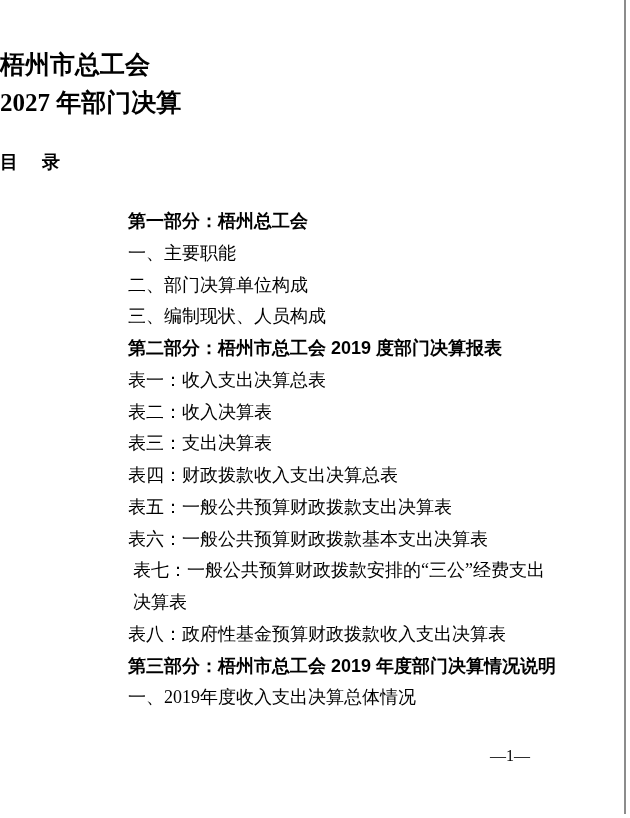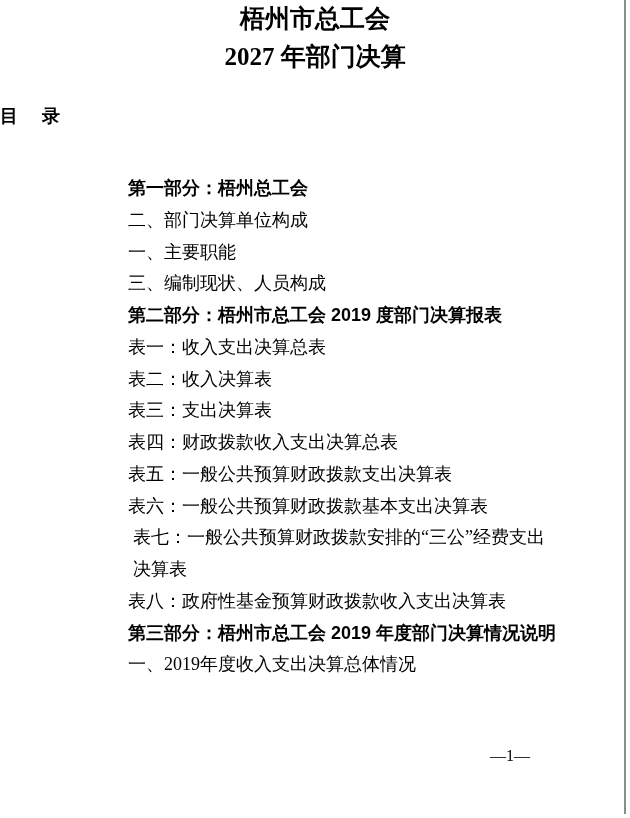--- a/index.html
+++ b/index.html
@@ -10,38 +10,38 @@
   .page {
     position: relative;
     width: 630px;
     height: 818px;
     background: #ffffff;
     color: #000000;
     overflow: hidden;
     font-family: "Liberation Serif", "DejaVu Serif", serif;
   }
   .doc-titles {
-    text-align: center;
+    padding-top: 46px;
   }
   .doc-title {
     font-size: 25px;
     line-height: 38px;
     font-weight: bold;
     font-family: "Liberation Serif", "DejaVu Serif", serif;
   }
   .toc-heading {
     margin-top: 30px;
     font-size: 18px;
     line-height: 20px;
     font-weight: bold;
     letter-spacing: 3px;
     font-family: "Liberation Sans", "DejaVu Sans", sans-serif;
   }
   .toc {
-    margin-top: 47px;
+    margin-top: 34px;
     margin-left: 128px;
     margin-right: 60px;
   }
   .row {
     line-height: 31.75px;
     height: 31.75px;
     white-space: nowrap;
     font-size: 18px;
   }
   .row.section {
@@ -82,22 +82,22 @@
 
   <div class="doc-titles">
     <div class="doc-title">梧州市总工会</div>
     <div class="doc-title">2027 年部门决算</div>
   </div>
 
   <div class="toc-heading">目　录</div>
 
   <div class="toc">
     <div class="row section">第一部分：梧州总工会</div>
+    <div class="row item">一、主要职能</div>
     <div class="row item">二、部门决算单位构成</div>
-    <div class="row item">一、主要职能</div>
     <div class="row item">三、编制现状、人员构成</div>
     <div class="row section">第二部分：梧州市总工会 2019 度部门决算报表</div>
     <div class="row item">表一：收入支出决算总表</div>
     <div class="row item">表二：收入决算表</div>
     <div class="row item">表三：支出决算表</div>
     <div class="row item">表四：财政拨款收入支出决算总表</div>
     <div class="row item">表五：一般公共预算财政拨款支出决算表</div>
     <div class="row item">表六：一般公共预算财政拨款基本支出决算表</div>
     <div class="row item-indent">表七：一般公共预算财政拨款安排的“三公”经费支出</div>
     <div class="row item-continuation">决算表</div>

